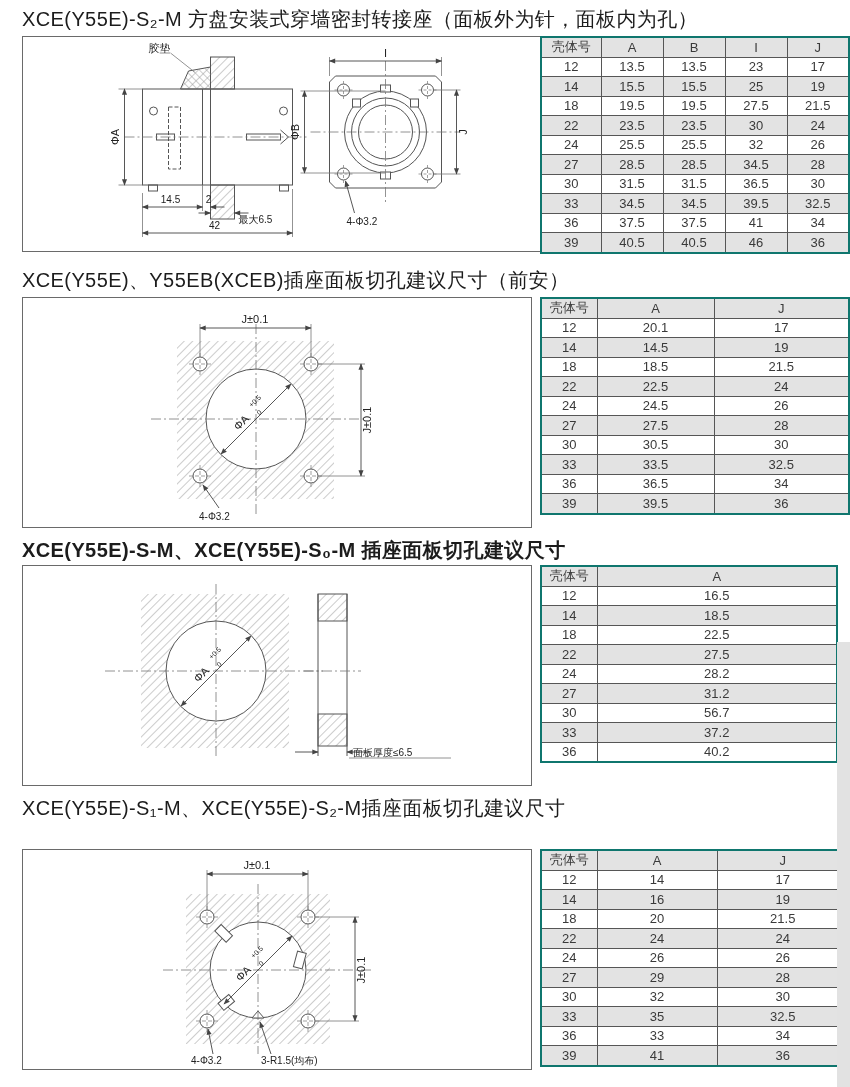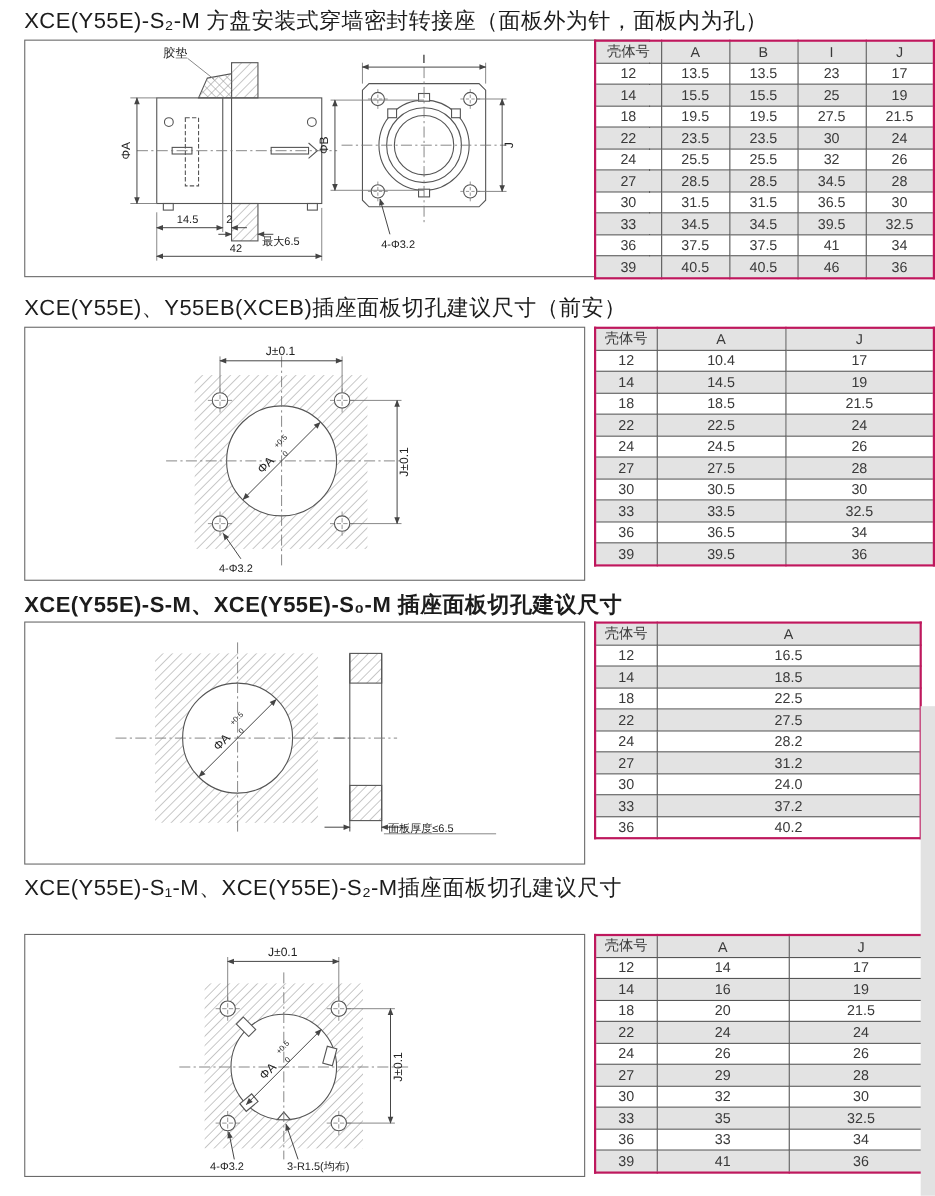--- a/index.html
+++ b/index.html
@@ -8,21 +8,21 @@
     font-family:"Liberation Sans","DejaVu Sans",sans-serif; overflow:hidden;
   }
   .abs{position:absolute;}
   .sec-title{
     font-size:20px; line-height:18px; color:#1c1c1c; font-weight:500;
     letter-spacing:0.4px; white-space:nowrap;
   }
   .draw-box{border:1px solid #6a6a6a; background:#fff; box-sizing:border-box;}
   .draw-box svg{display:block; width:100%; height:100%;}
   table.spec{border-collapse:collapse; table-layout:fixed; width:100%;
-    border:2px solid #be185d;}
+    border:2px solid #0f766e;}
   .spec th,.spec td{
     border:1px solid #565656; height:18.5px; padding:0; text-align:center;
     vertical-align:middle; font-size:13px; font-weight:normal; color:#3a3a3a;
     overflow:hidden; white-space:nowrap;
   }
   .spec tbody tr:nth-child(odd) th,
   .spec tbody tr:nth-child(odd) td{background:#e3e3e3;}
   .spec tbody tr:nth-child(even) td{background:#ffffff;}
   .edge-strip{background:#e2e2e2;}
   
@@ -283,21 +283,21 @@
         <col style="width:135px">
       </colgroup>
     <tbody>
         <tr>
           <th>壳体号</th>
           <th>A</th>
           <th>J</th>
         </tr>
         <tr>
           <td>12</td>
-          <td>10.4</td>
+          <td>20.1</td>
           <td>17</td>
         </tr>
         <tr>
           <td>14</td>
           <td>14.5</td>
           <td>19</td>
         </tr>
         <tr>
           <td>18</td>
           <td>18.5</td>
@@ -409,21 +409,21 @@
         <tr>
           <td>24</td>
           <td>28.2</td>
         </tr>
         <tr>
           <td>27</td>
           <td>31.2</td>
         </tr>
         <tr>
           <td>30</td>
-          <td>24.0</td>
+          <td>56.7</td>
         </tr>
         <tr>
           <td>33</td>
           <td>37.2</td>
         </tr>
         <tr>
           <td>36</td>
           <td>40.2</td>
         </tr>
       </tbody>

